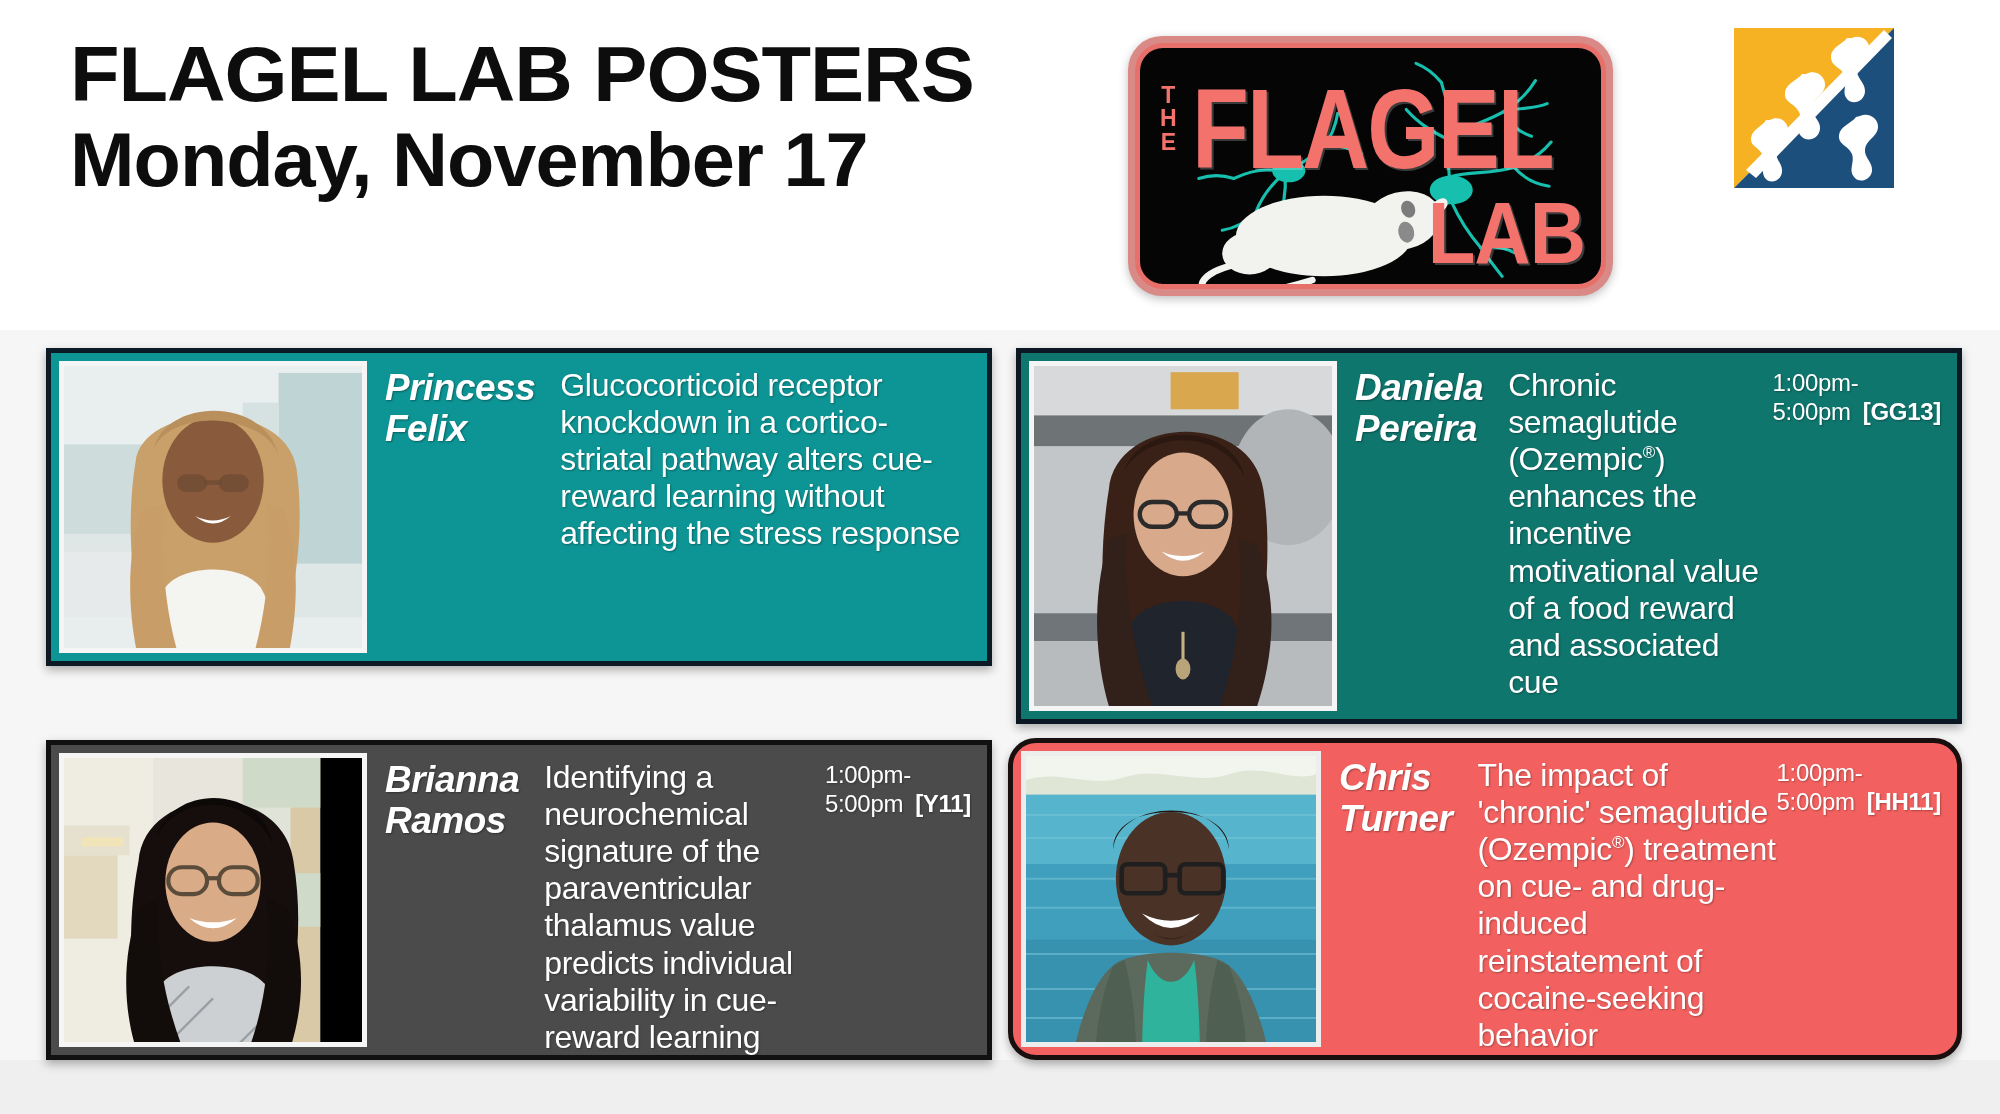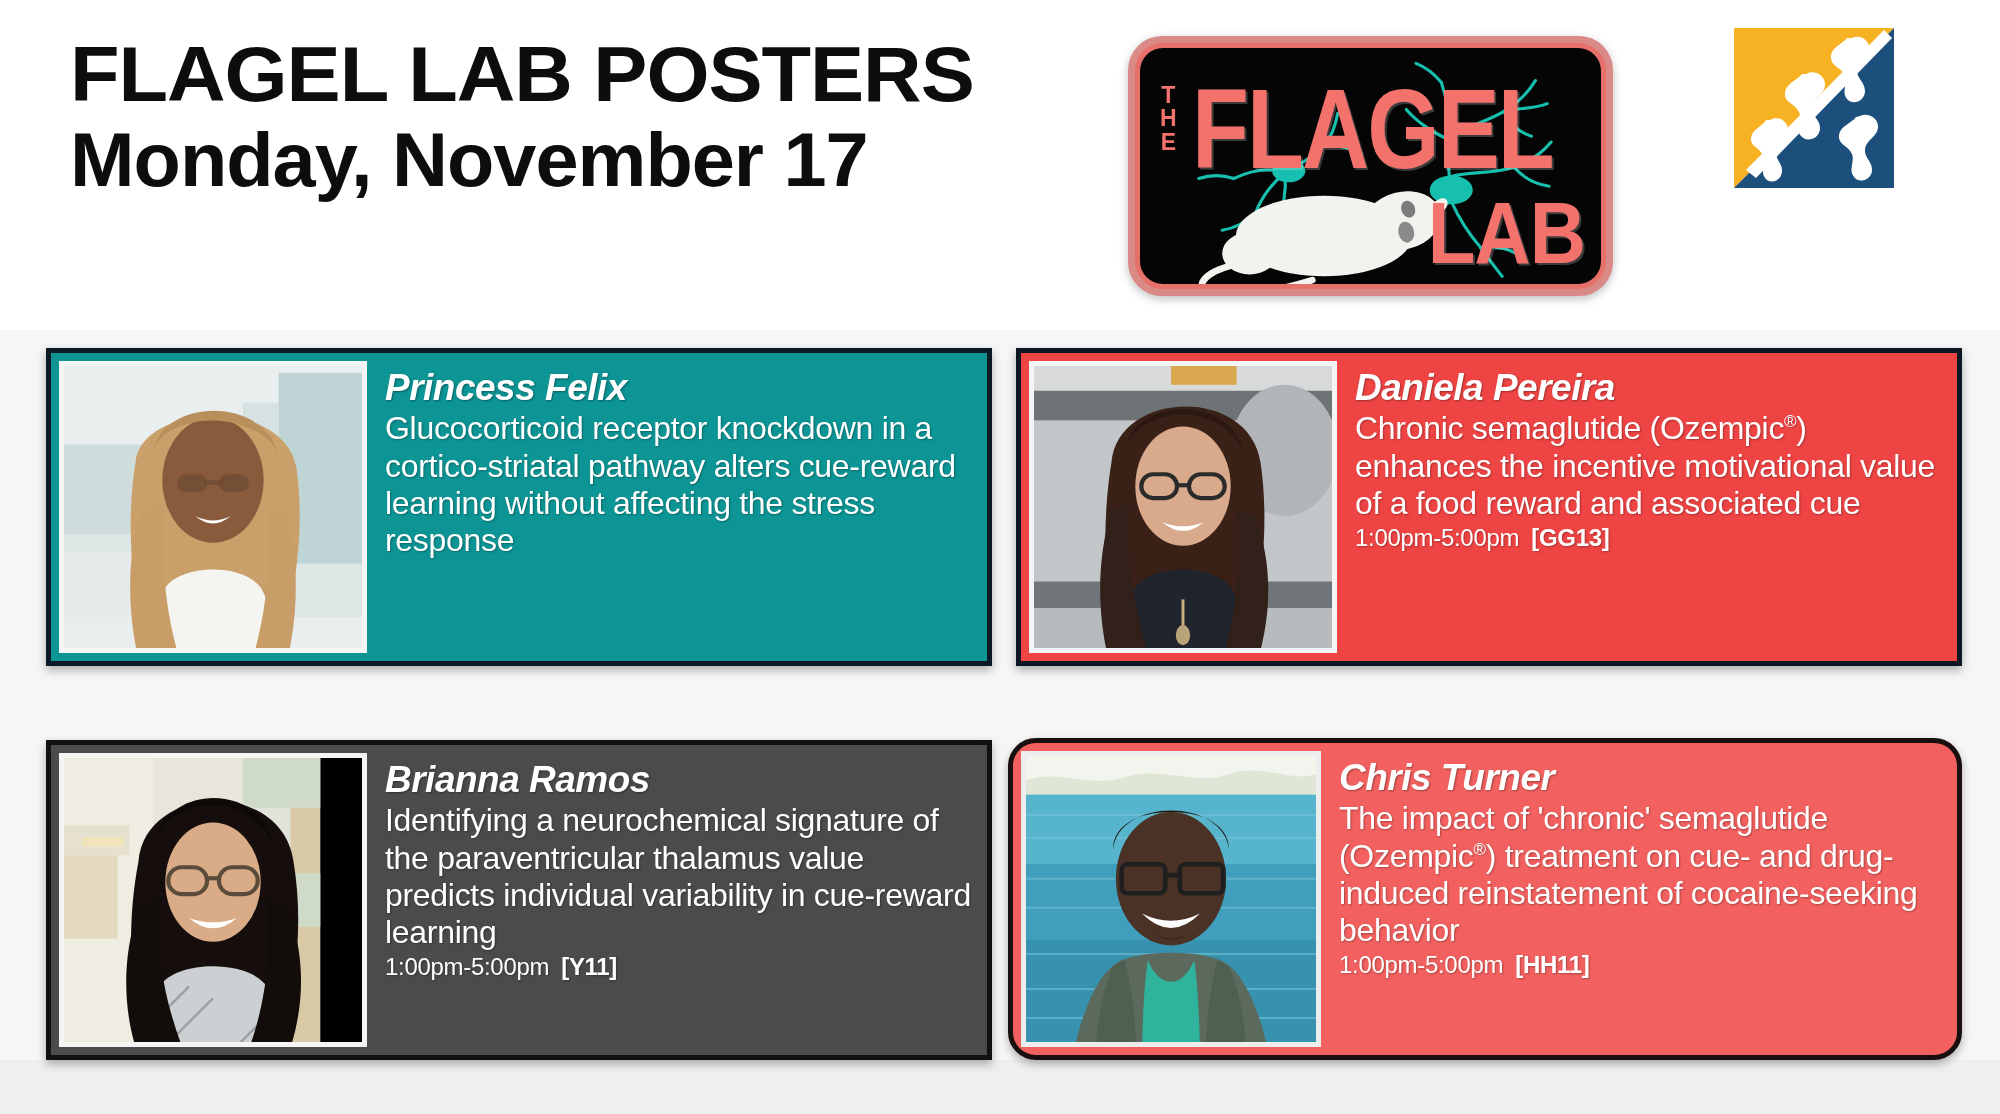--- a/index.html
+++ b/index.html
@@ -110,21 +110,21 @@
 
   .card{
     position:absolute;
     box-sizing:border-box;
     border:5px solid #0c1a26;
     box-shadow:0 4px 9px rgba(0,0,0,.3);
     display:flex;
     overflow:hidden;
   }
   .card.c1{left:46px;top:348px;width:946px;height:318px;background:#0d9494;}
-  .card.c2{left:1016px;top:348px;width:946px;height:318px;background:#ef4444;border-color:#0b1824;}
+  .card.c2{left:1016px;top:348px;width:946px;height:376px;background:#0f766e;border-color:#0b1824;}
   .card.c3{left:46px;top:740px;width:946px;height:320px;background:#4b4b4b;border-color:#111111;}
   .card.c4{left:1008px;top:738px;width:954px;height:322px;background:#f2615f;border-color:#1a0f0f;border-radius:28px;}
 
   .photo{
     flex:0 0 auto;
     width:308px;height:100%;
     background:#d8d8d8;
     border:5px solid rgba(255,255,255,.75);
     box-sizing:border-box;
     position:relative;
@@ -133,35 +133,36 @@
     height:calc(100% - 16px);
     align-self:center;
   }
   .card.c4 .photo{width:300px;border-color:rgba(255,255,255,.55);}
   .photo svg{position:absolute;left:0;top:0;width:100%;height:100%;}
 
   .cardtext{
     flex:1 1 auto;
     padding:14px 16px 8px 18px;
     color:#ffffff;
-    display:flex;flex-direction:column;justify-content:flex-start;
+    display:flex;flex-direction:row;justify-content:flex-start;
   }
   .person-name{
     font-family:"Liberation Sans", sans-serif;
     font-style:italic;font-weight:bold;
     font-size:37px;line-height:1.12;
     letter-spacing:-0.5px;
     margin-bottom:2px;
     text-shadow:1px 1px 2px rgba(0,0,0,.35);
   }
   .poster-title{
     font-family:"Liberation Sans", sans-serif;
     font-size:32px;line-height:1.16;
     letter-spacing:-0.3px;
     text-shadow:1px 1px 2px rgba(0,0,0,.3);
+    margin-left:25px;
   }
   .poster-title .reg{font-size:17px;vertical-align:super;}
   .timerow{
     font-family:"Liberation Sans", sans-serif;
     font-size:24px;line-height:1.2;
     margin-top:2px;
     letter-spacing:-0.3px;
     text-shadow:1px 1px 2px rgba(0,0,0,.3);
   }
   .timerow b{font-weight:bold;margin-left:12px;}

